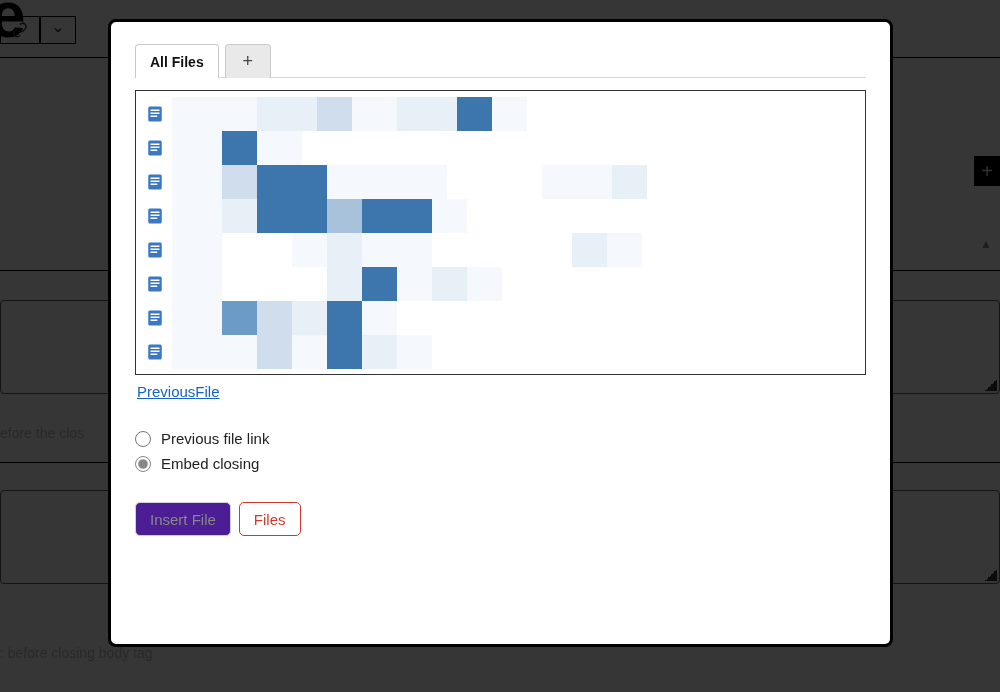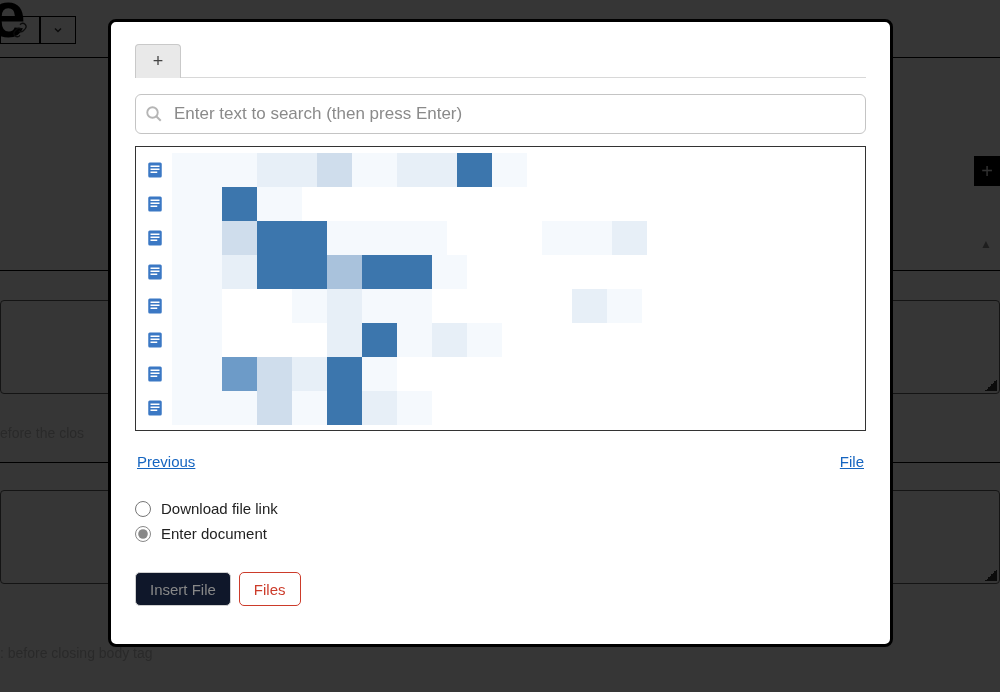--- a/index.html
+++ b/index.html
@@ -65,32 +65,32 @@
     .file-row { display:flex; align-items:center; height:34px; gap:8px; }
     .doc-icon { flex:0 0 18px; height:22px; }
     .mosaic { display:flex; gap:0; height:34px; align-items:center; }
     .mosaic .sq { height:34px; }
     .c0 { background:#f5f9fd; }
     .c1 { background:#e7eff7; }
     .c2 { background:#cfddec; }
     .c3 { background:#a9c2dc; }
     .c4 { background:#6d9bc8; }
     .c5 { background:#3c76ad; }
-    .pager { display:flex; justify-content:space-between; margin-top:22px; padding:0 2px;gap:7px; }
+    .pager { display:flex; margin-top:8px; padding:0 2px; }
     .pager a { color:#1565c0; text-decoration:underline; font-size:15px; cursor:pointer; }
     .radios { margin-top:30px; display:flex; flex-direction:column; gap:8px; font-size:15px; color:#222; }
     .radio-row { display:flex; align-items:center; gap:10px; }
     .radio-row input[type=radio] { width:16px; height:16px; accent-color:#888; }
     .actions { margin-top:30px; display:flex; gap:8px; }
     .btn {
       height:34px; padding:0 14px; border-radius:5px; font-size:15px; cursor:pointer;
       display:flex; align-items:center; justify-content:center;
     }
     .btn-insert {
-      background:#0f172a; border:1px solid #d0d0d0; color:#888;
+      background:#4c1d95; border:1px solid #d0d0d0; color:#888;
     }
     .btn-cancel {
       background:#fff; border:1px solid #cc3b2a; color:#cc3b2a;
     }
   </style>
 </head>
 <body>
 
 <div class="bg-hints">
   <div class="logo-frag">e</div>
@@ -118,30 +118,24 @@
   <div class="txarea2">
       <div class="grip"></div>
     </div>
   <div class="label2">: before closing body tag</div>
 </div>
 
 <div class="backdrop"></div>
 
 <div class="modal">
   <div class="tabs-row">
+    <div class="tab">All Files</div>
     <div class="tab add">+</div>
   </div>
 
-  <div class="search-wrap">
-    <svg class="search-icon" viewBox="0 0 24 24" fill="none" stroke="#b5b5b5" stroke-width="2.5">
-        <circle cx="10" cy="10" r="7"></circle>
-        <line x1="21" y1="21" x2="15" y2="15"></line>
-      </svg>
-    <input class="search-input" type="text" placeholder="Enter text to search (then press Enter)" style="">
-  </div>
 
   <div class="file-panel" id="file-panel">
       <div class="file-row">
         <div class="doc-icon"><svg viewBox="0 0 24 24" width="18" height="22">
   <rect x="3" y="2" width="18" height="20" rx="2" fill="#3b78c4"></rect>
   <rect x="6" y="6" width="12" height="2" fill="#fff"></rect>
   <rect x="6" y="10" width="12" height="2" fill="#fff"></rect>
   <rect x="6" y="14" width="9" height="2" fill="#fff"></rect>
 </svg></div>
         <div class="mosaic">
@@ -278,25 +272,25 @@
     </div>
 
   <div class="pager">
     <a>Previous</a>
     <a>File</a>
   </div>
 
   <div class="radios">
     <label class="radio-row">
       <input type="radio" name="insmode" style="">
-      <span>Download file link</span>
+      <span>Previous file link</span>
     </label>
     <label class="radio-row">
       <input type="radio" name="insmode" checked="" style="">
-      <span>Enter document</span>
+      <span>Embed closing</span>
     </label>
   </div>
 
   <div class="actions">
     <button class="btn btn-insert">Insert File</button>
     <button class="btn btn-cancel">Files</button>
   </div>
 </div>
 
 </body></html>

